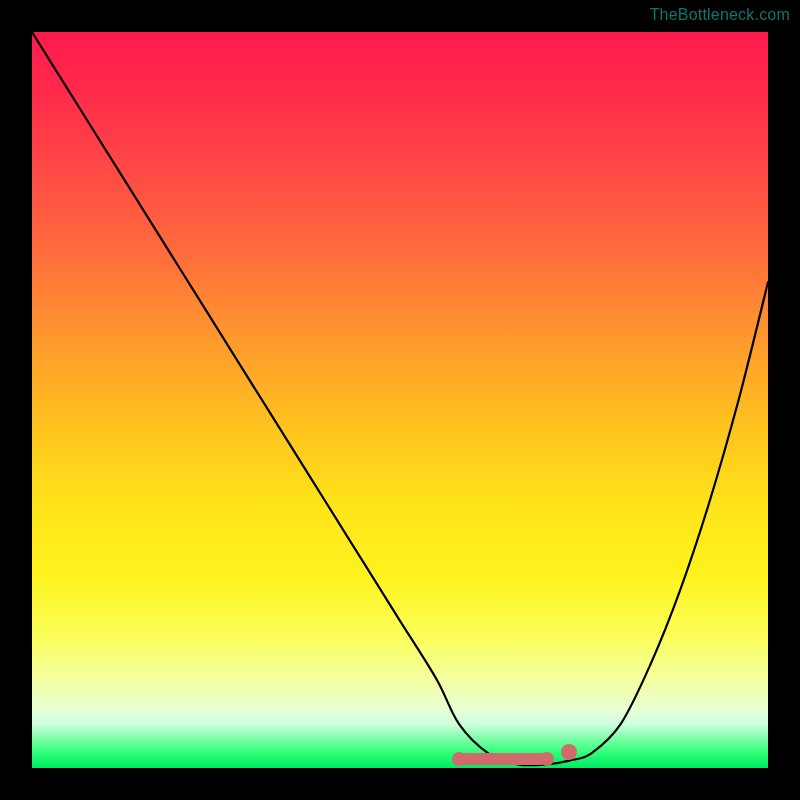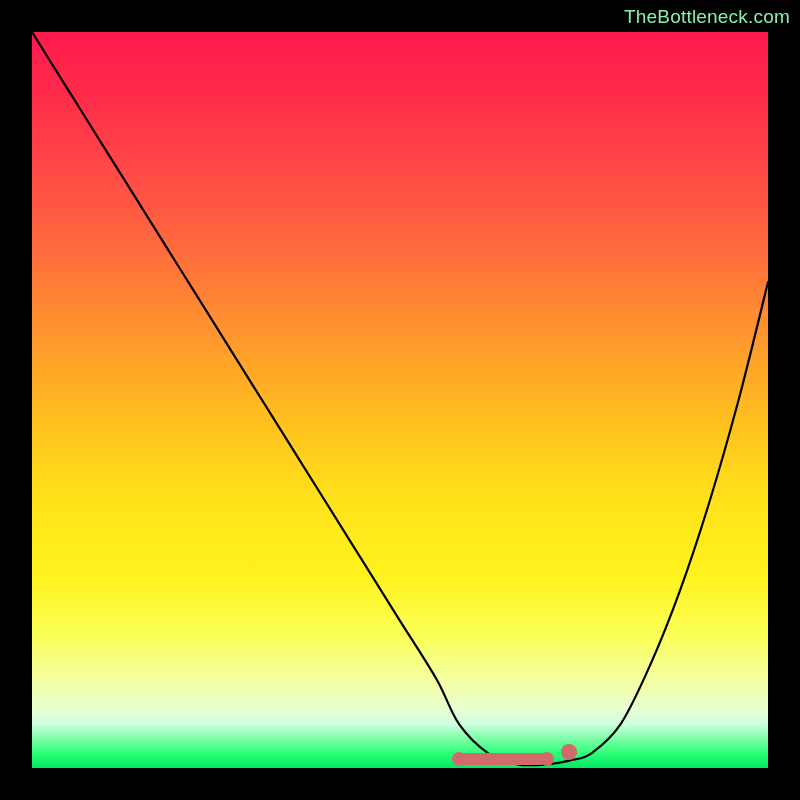--- a/index.html
+++ b/index.html
@@ -47,22 +47,22 @@
       #cfffe0 94%,
       #7dffa8 96%,
       #2bff76 98%,
       #00e862 100%
     );
   }
   .watermark {
     position: absolute;
     top: 6px;
     right: 10px;
-    color: #86efac;
-    font-size: 19px;
+    color: #0f766e;
+    font-size: 16px;
     font-weight: 500;
     letter-spacing: 0.2px;
     user-select: none;
     pointer-events: none;
   }
   svg.curve {
     position: absolute;
     left: 0;
     top: 0;
     width: 100%;

